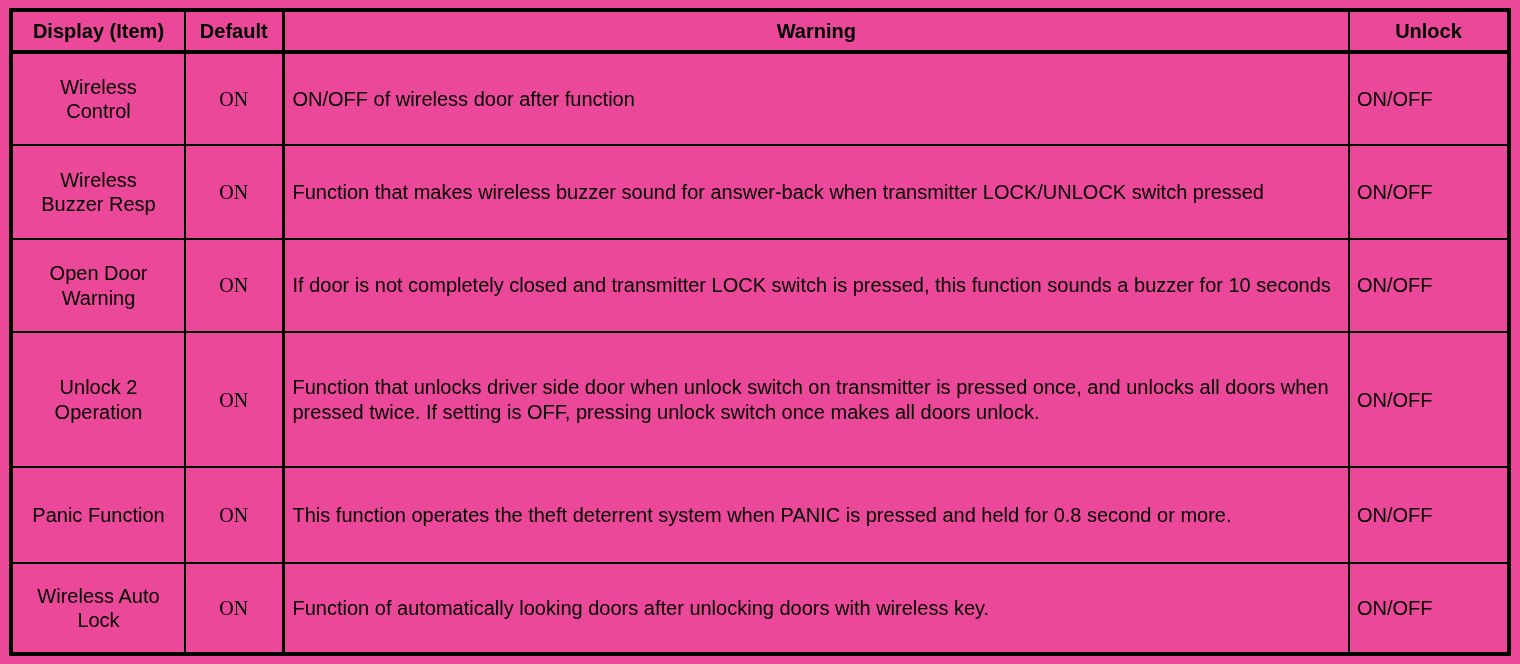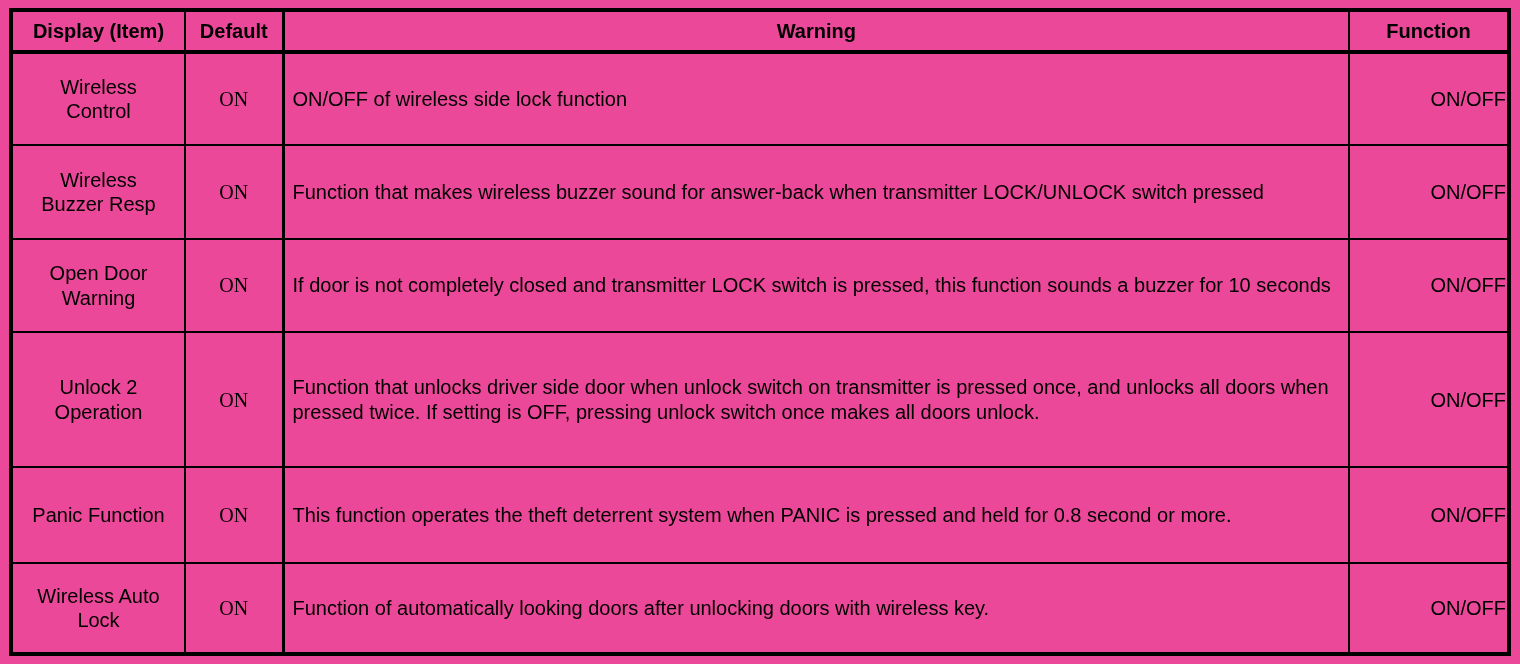--- a/index.html
+++ b/index.html
@@ -51,22 +51,22 @@
   td.col-default {
     text-align: center;
     font-family: Liberation Serif, serif;
   }
   td.col-content {
     text-align: left;
     padding-left: 8px;
     padding-right: 8px;
   }
   td.col-setting {
-    text-align: right;
-    padding: 4px 1px;
+    text-align: left;
+    padding: 4px 7px;
   }
   
   tr.r0 { height: 68px; }
   tr.r1 { height: 72px; }
   tr.r2 { height: 68px; }
   tr.r3 { height: 68px; }
   tr.r4 { height: 98px; }
   tr.r5 { height: 70px; }
   tr.r6 { height: 66px; }
   tr.r7 { height: 66px; }
@@ -80,29 +80,29 @@
       <col style="width:174px">
       <col style="width:98px">
       <col>
       <col style="width:160px">
     </colgroup>
     <thead>
       <tr>
         <th class="col-display">Display (Item)</th>
         <th class="col-default">Default</th>
         <th class="col-content">Warning</th>
-        <th class="col-setting">Function</th>
+        <th class="col-setting">Unlock</th>
       </tr>
     </thead>
     <tbody>
       <tr class="r0">
         <td class="col-display">Wireless
 Control</td>
         <td class="col-default">ON</td>
-        <td class="col-content">ON/OFF of wireless side lock function</td>
+        <td class="col-content">ON/OFF of wireless door after function</td>
         <td class="col-setting">ON/OFF</td>
       </tr>
       <tr class="r2">
         <td class="col-display">Wireless
 Buzzer Resp</td>
         <td class="col-default">ON</td>
         <td class="col-content">Function that makes wireless buzzer sound for answer-back when transmitter LOCK/UNLOCK switch pressed</td>
         <td class="col-setting">ON/OFF</td>
       </tr>
       <tr class="r3">

